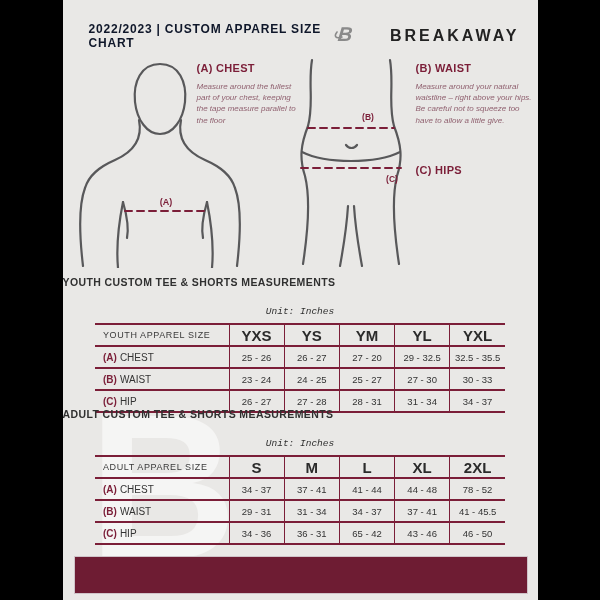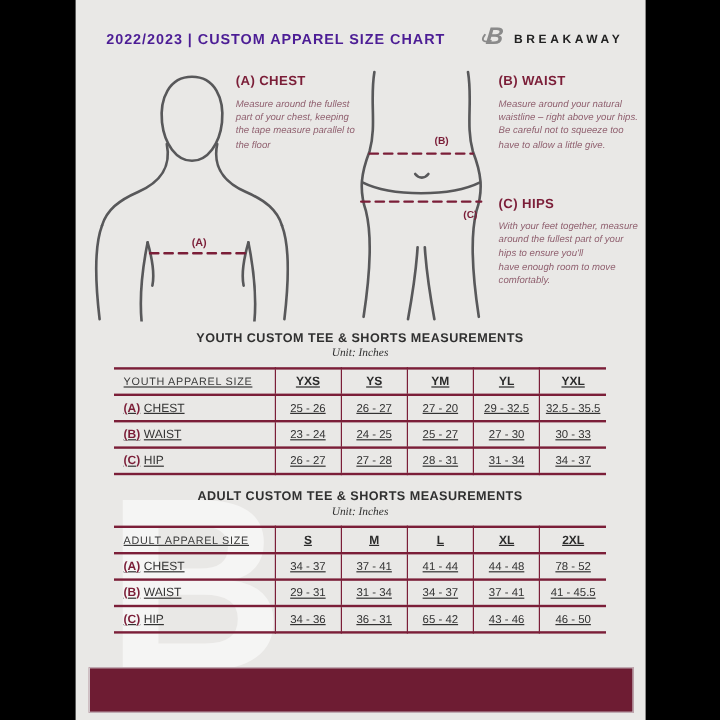--- a/index.html
+++ b/index.html
@@ -10,52 +10,52 @@
     --page-bg:#e9e8e6;
     --footer:#6e1c33;
   }
   *{margin:0;padding:0;box-sizing:border-box;}
   html,body{width:600px;height:600px;overflow:hidden;}
   body{background:#000;font-family:"Liberation Sans",sans-serif;}
   .page{position:relative;width:475px;height:600px;margin:0 auto;background:var(--page-bg);overflow:hidden;}
 
   
   .hdr{position:absolute;top:22px;left:26px;right:18px;display:flex;justify-content:space-between;align-items:center;z-index:1;}
-  .hdr-title{font-size:12px;font-weight:bold;letter-spacing:.8px;color:#4c1d95;}
+  .hdr-title{font-size:12px;font-weight:bold;letter-spacing:.8px;color:#0f172a;}
   .brand{display:flex;align-items:center;gap:5px;}
-  .brand-name{font-size:10px;font-weight:bold;letter-spacing:3px;color:#222;}
+  .brand-name{font-size:16px;font-weight:bold;letter-spacing:3px;color:#222;margin-left:29px;}
   .logo{width:22px;height:22px;position:relative;}
   .logo .b{position:absolute;left:4px;top:-2px;font-size:20px;font-weight:bold;font-style:italic;color:#8a8a8a;transform:skewX(-6deg);}
   .logo svg{position:absolute;left:0;top:0;}
 
   
   .fig{position:absolute;z-index:1;}
   .fig path{fill:none;stroke:var(--stroke);stroke-width:2.2;stroke-linecap:round;}
   .fig .dash{stroke:var(--accent);stroke-width:2;stroke-dasharray:7 5;}
   .fig text{font-family:"Liberation Sans",sans-serif;font-weight:bold;fill:var(--accent);}
   .guide{position:absolute;z-index:1;}
   .guide h3{font-size:11px;font-weight:bold;color:var(--accent);letter-spacing:.3px;margin-bottom:7px;}
   .guide p{font-size:8px;font-style:italic;color:var(--plum);line-height:1.4;white-space:pre-line;}
   #guide-chest{left:134px;top:62px;width:106px;}
   #guide-waist{left:353px;top:62px;width:118px;}
   #guide-hips{left:353px;top:164px;width:120px;}
 
   
   .tsec{position:absolute;left:0;width:100%;z-index:1;}
   #youth-section{top:276px;}
   #adult-section{top:408px;}
-  .tsec h2{text-align:center;font-size:10.5px;font-weight:bold;letter-spacing:.4px;color:#303030;}
-  .tsec .unit{text-align:center;font-size:9.5px;font-style:italic;color:#303030;margin-top:2px;font-family:Liberation Serif, serif;}
+  .tsec h2{font-size:10.5px;font-weight:bold;letter-spacing:.4px;color:#303030;}
+  .tsec .unit{text-align:center;font-size:9.5px;font-style:italic;color:#303030;margin-top:18px;font-family:Liberation Mono, monospace;}
   table{border-collapse:collapse;table-layout:fixed;width:410px;margin:6px auto 0;}
-  th,td{height:22px;padding:0;font-family:"Liberation Sans",sans-serif;text-decoration:underline;}
+  th,td{height:22px;padding:0;font-family:"Liberation Sans",sans-serif;}
   tr{border-top:2px solid var(--accent);}
   tbody tr:last-child{border-bottom:2px solid var(--accent);}
   th:not(.lbl),td:not(.lbl){border-left:1px solid var(--accent);text-align:center;}
   th.lbl{width:134px;text-align:left;padding-left:8px;font-weight:normal;font-size:9px;letter-spacing:.6px;color:#3a3a3a;}
-  th.size{font-size:10px;font-weight:bold;color:#2b2b2b;}
+  th.size{font-size:15px;font-weight:bold;color:#2b2b2b;}
   td.lbl{text-align:left;padding-left:8px;font-size:10px;color:#333;}
   td.lbl .pfx{font-weight:bold;color:var(--accent);margin-right:3px;}
   td.val{font-size:9.5px;color:#333;margin-left:44px;}
 
   
   .wm{position:absolute;left:26px;top:384px;font-size:206px;line-height:1;font-weight:bold;color:rgba(255,255,255,.55);z-index:0;}
   .footer{position:absolute;left:11px;top:556px;width:454px;height:38px;background:var(--footer);border:1px solid #cfc3c8;z-index:2;}
 </style>
 </head>
 <body>
@@ -105,22 +105,20 @@
   <div class="guide" id="guide-chest">
     <h3>(A) CHEST</h3>
     <p>Measure around the fullest part of your chest, keeping the tape measure parallel to the floor</p>
   </div>
   <div class="guide" id="guide-waist">
     <h3>(B) WAIST</h3>
     <p>Measure around your natural waistline – right above your hips. Be careful not to squeeze too have to allow a little give.</p>
   </div>
   <div class="guide" id="guide-hips">
     <h3>(C) HIPS</h3>
-    <p>With your feet together, measure around the fullest part of your hips to ensure you'll
-have enough room to move comfortably.</p>
   </div>
 
   <div class="wm">B</div>
 
   <section class="tsec" id="youth-section">
     <h2>YOUTH CUSTOM TEE &amp; SHORTS MEASUREMENTS</h2>
     <div class="unit">Unit: Inches</div>
     <table>
         <thead>
           <tr>

